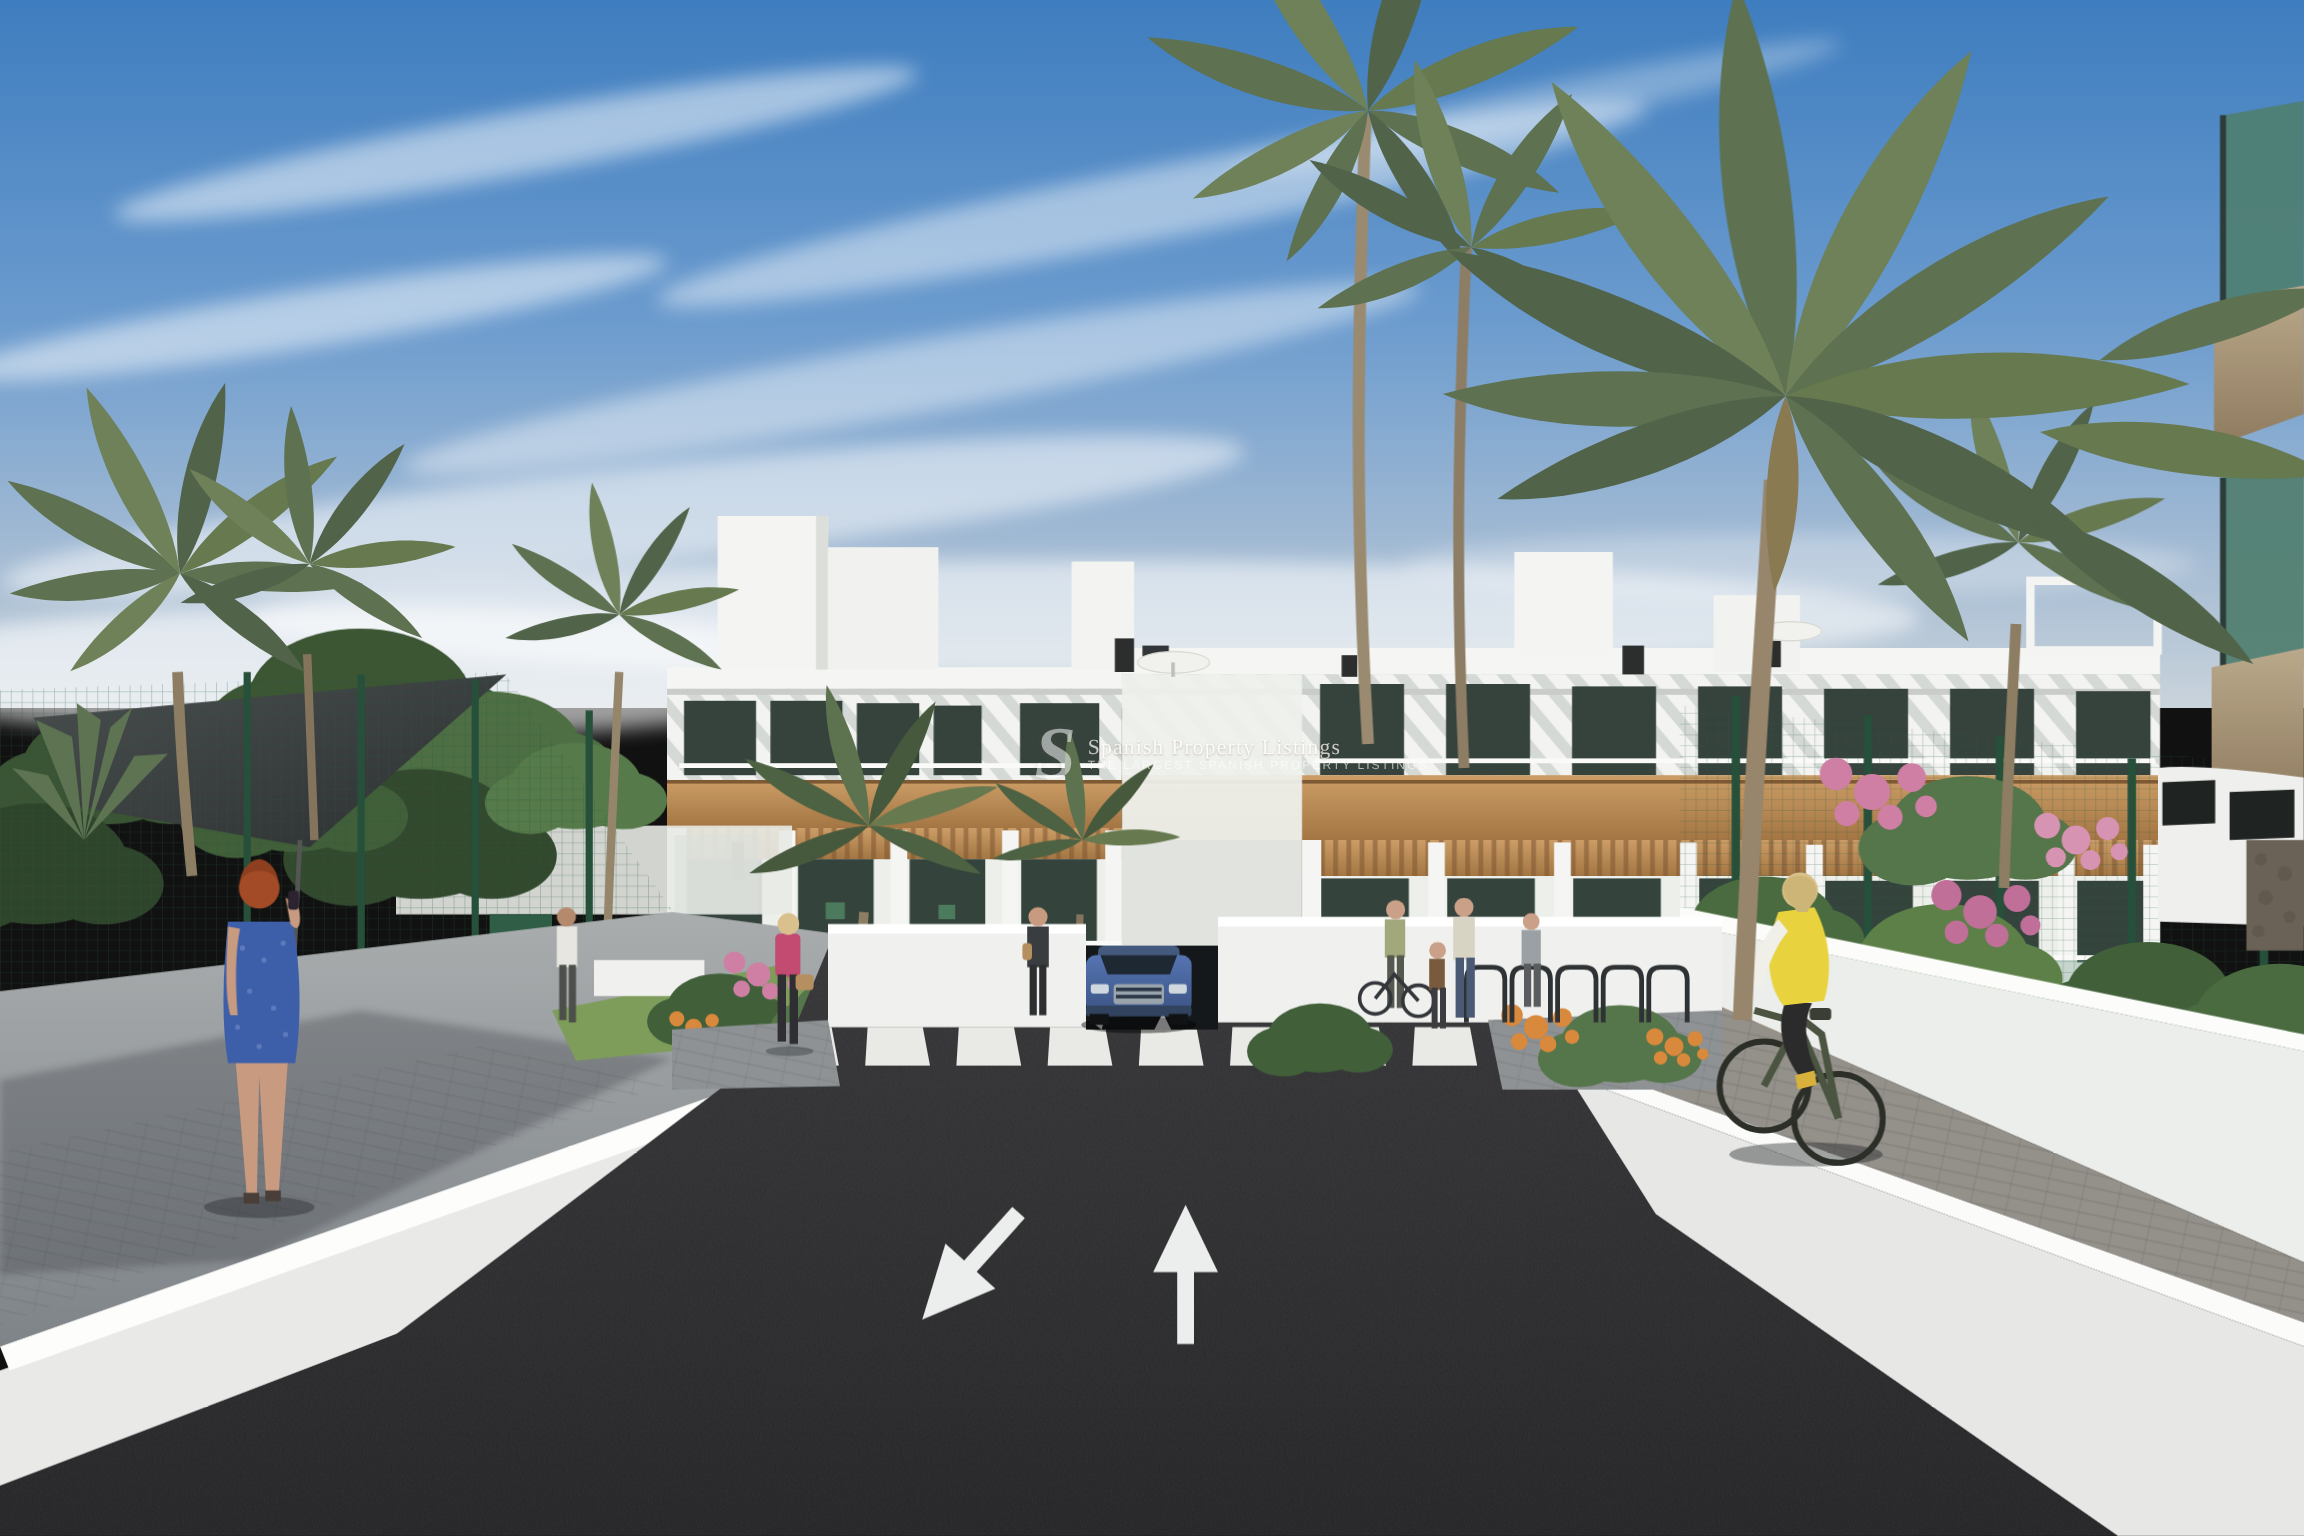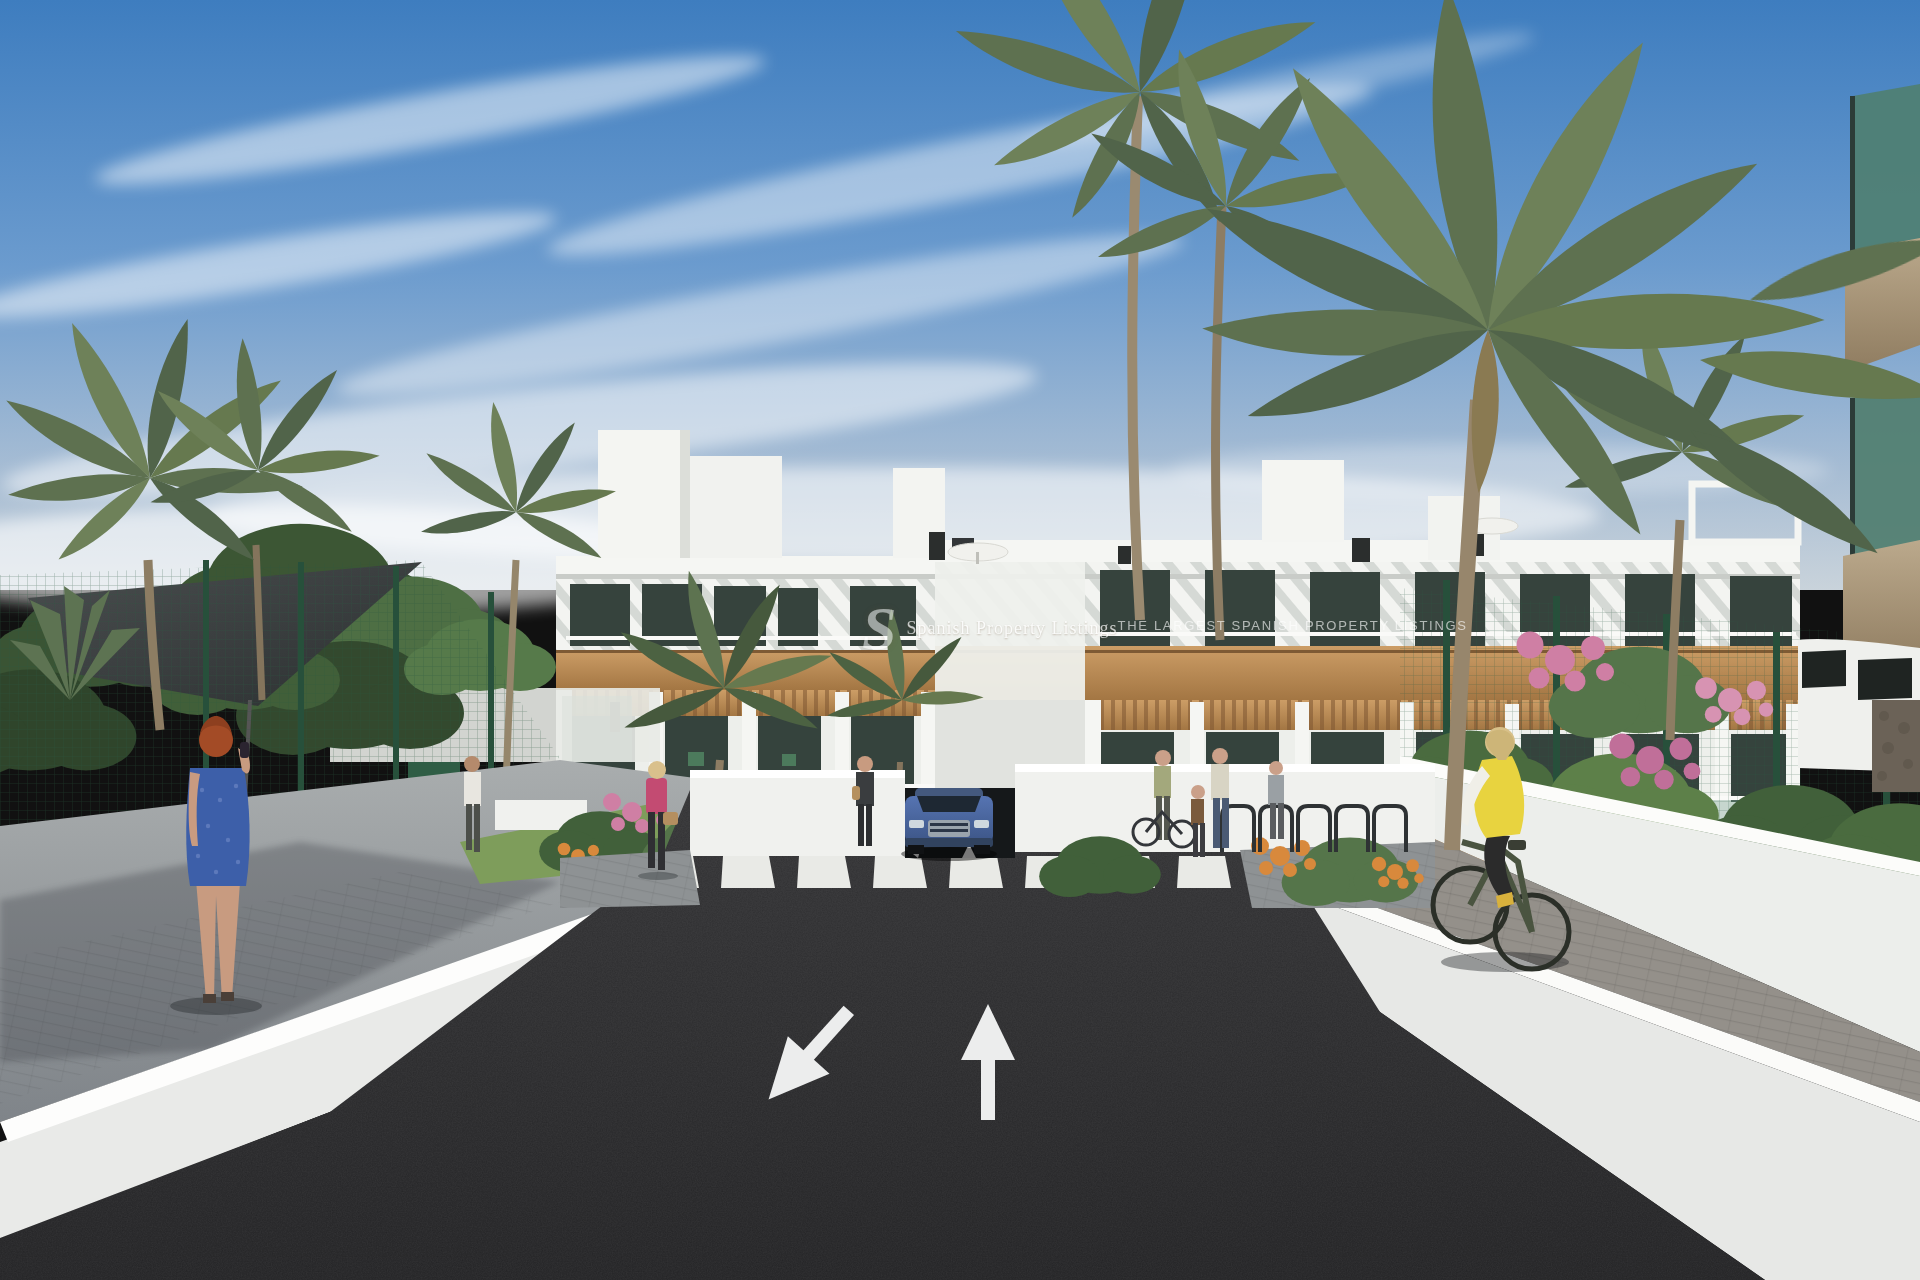--- a/index.html
+++ b/index.html
@@ -5,24 +5,24 @@
   html,body{margin:0;padding:0;background:#111;}
   #stage{position:relative;width:1920px;height:1280px;overflow:hidden;
          font-family:"Liberation Sans",sans-serif;}
   #scene{position:absolute;left:0;top:0;}
   
   #watermark{position:absolute;left:862px;top:600px;display:flex;align-items:center;
              gap:10px;color:#fff;pointer-events:none;}
   .wm-logo{font-family:"Liberation Serif",serif;font-style:italic;font-weight:700;
            font-size:62px;line-height:56px;opacity:.52;
            text-shadow:0 0 6px rgba(120,90,60,.35);}
-  .wm-text{display:flex;flex-direction:row;justify-content:center;}
+  .wm-text{display:flex;flex-direction:column;justify-content:center;}
   .wm-title{font-family:"Liberation Serif",serif;font-size:18px;letter-spacing:1px;
             opacity:.72;text-shadow:0 1px 2px rgba(90,60,30,.4);}
-  .wm-tag{font-family:"Liberation Sans",sans-serif;font-size:13px;letter-spacing:1.7px;
+  .wm-tag{font-family:"Liberation Sans",sans-serif;font-size:10px;letter-spacing:1.7px;
           margin-top:0;opacity:.62;}
 </style>
 </head>
 <body>
 
 <div id="stage">
 <svg id="scene" width="1920" height="1280" viewBox="0 0 1920 1280" xmlns="http://www.w3.org/2000/svg">
 <defs>
   <linearGradient id="skyg" x1="0" y1="0" x2="0" y2="1">
     <stop offset="0" stop-color="#3e7dbf"></stop>

